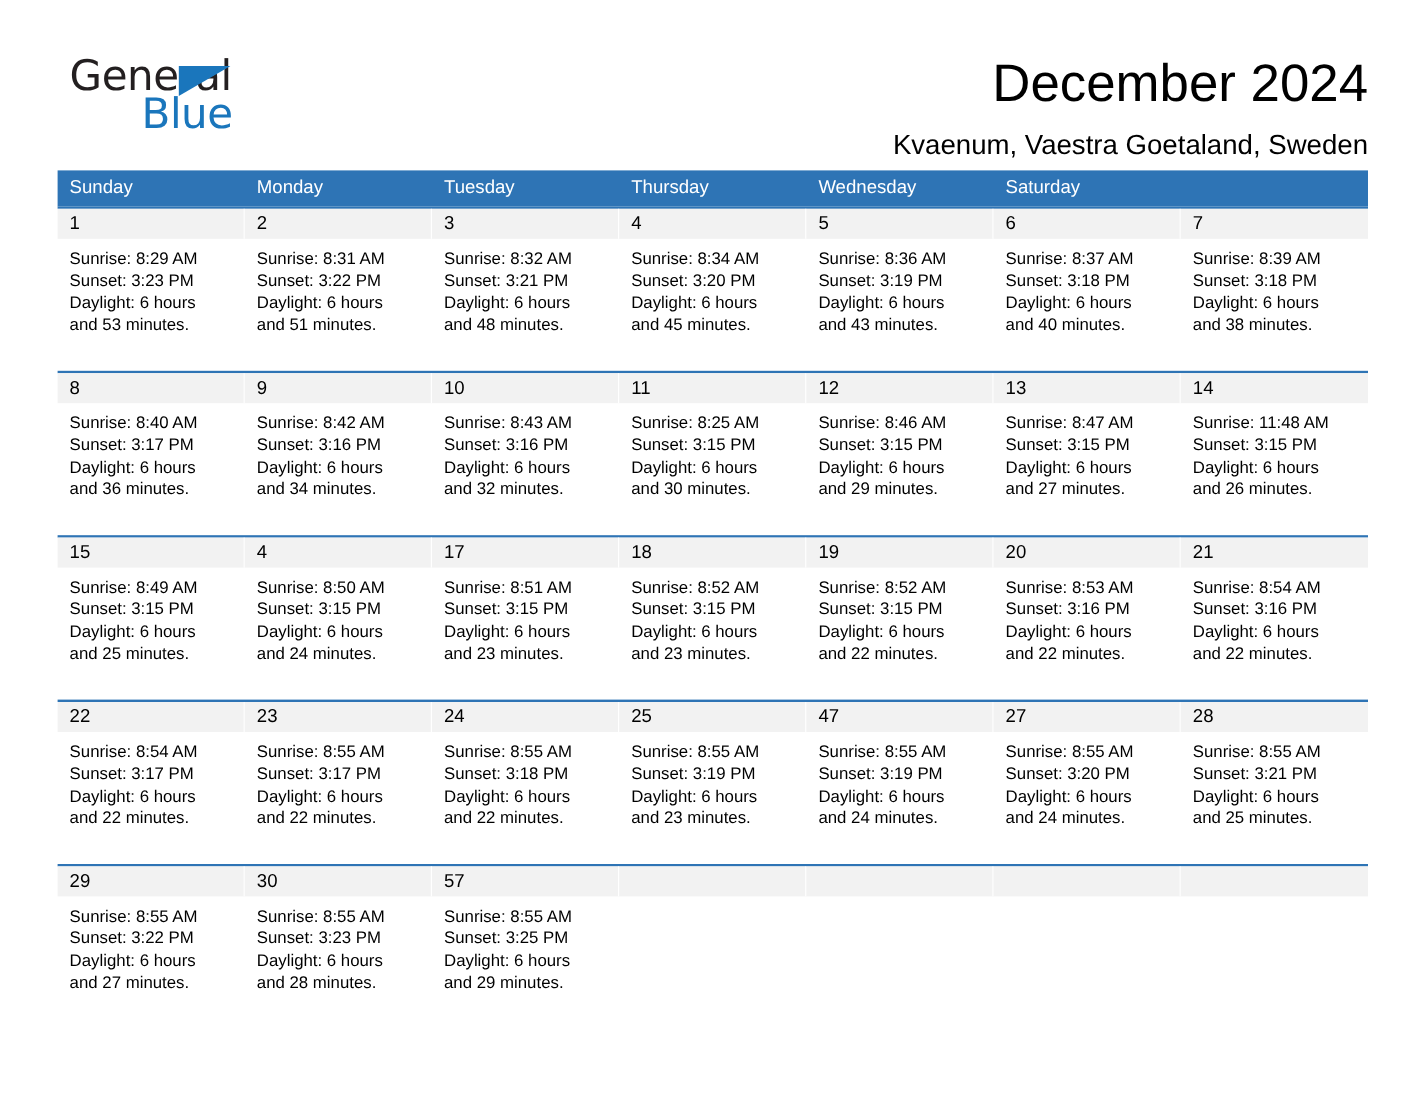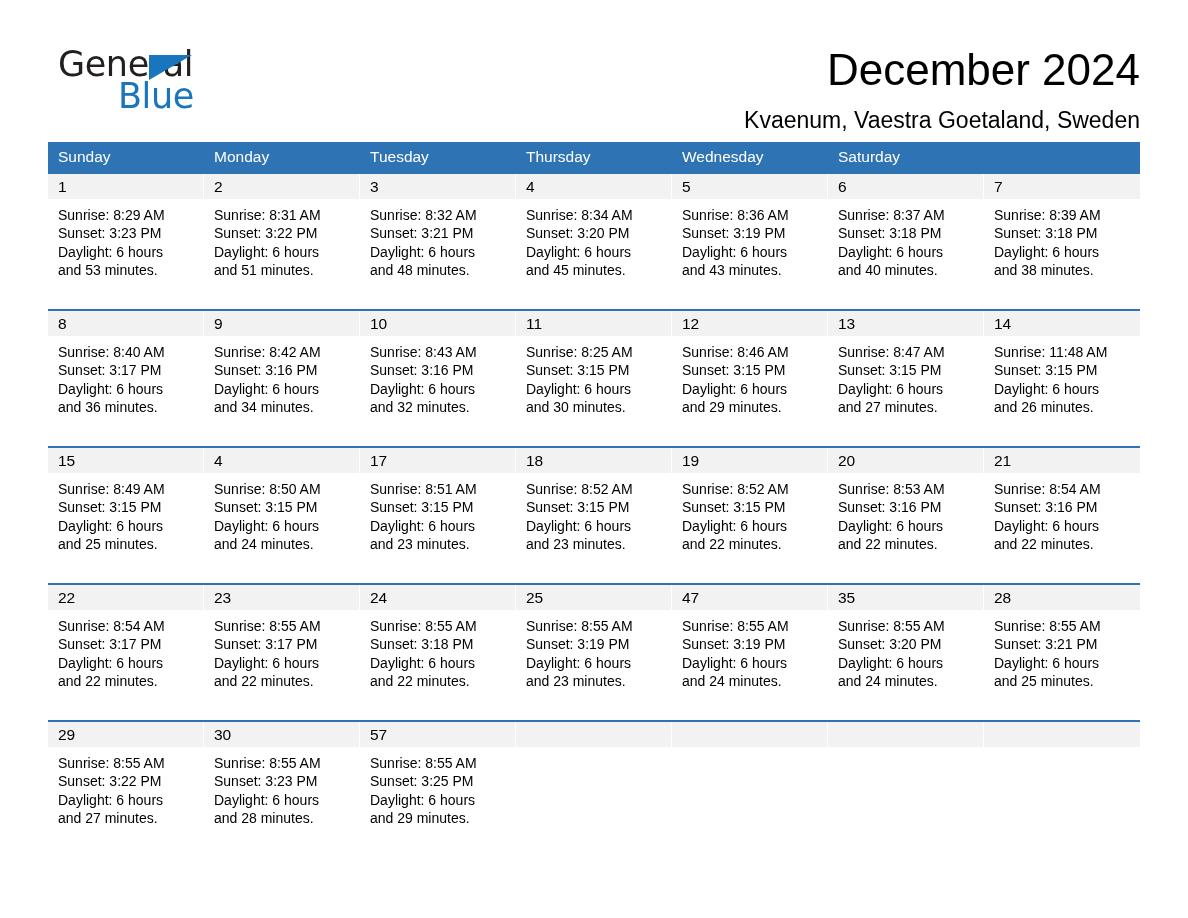--- a/index.html
+++ b/index.html
@@ -426,21 +426,21 @@
         <div class="cell">
           <div class="daynum">47</div>
           <div class="info">
             <div>Sunrise: 8:55 AM</div>
             <div>Sunset: 3:19 PM</div>
             <div>Daylight: 6 hours</div>
             <div>and 24 minutes.</div>
           </div>
         </div>
         <div class="cell">
-          <div class="daynum">35</div>
+          <div class="daynum">27</div>
           <div class="info">
             <div>Sunrise: 8:55 AM</div>
             <div>Sunset: 3:20 PM</div>
             <div>Daylight: 6 hours</div>
             <div>and 24 minutes.</div>
           </div>
         </div>
         <div class="cell">
           <div class="daynum">28</div>
           <div class="info">

